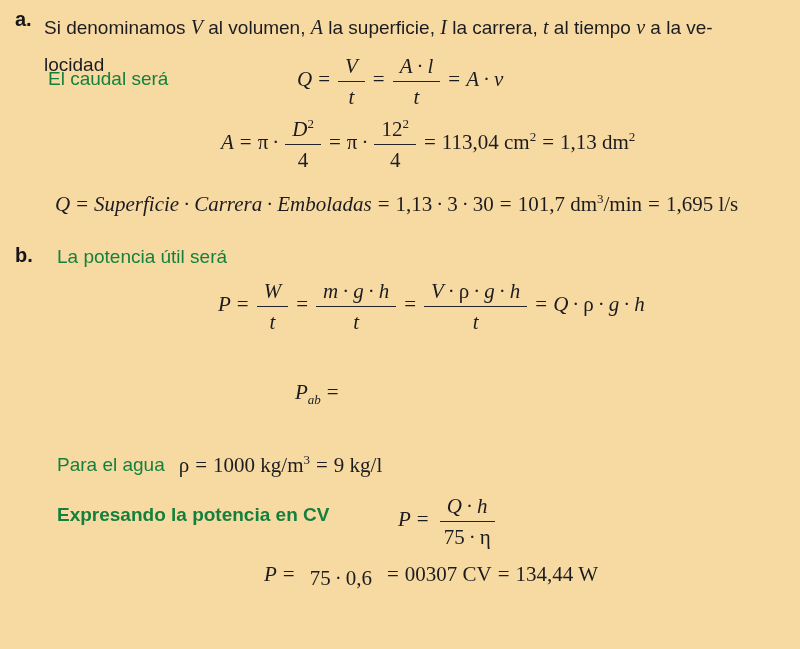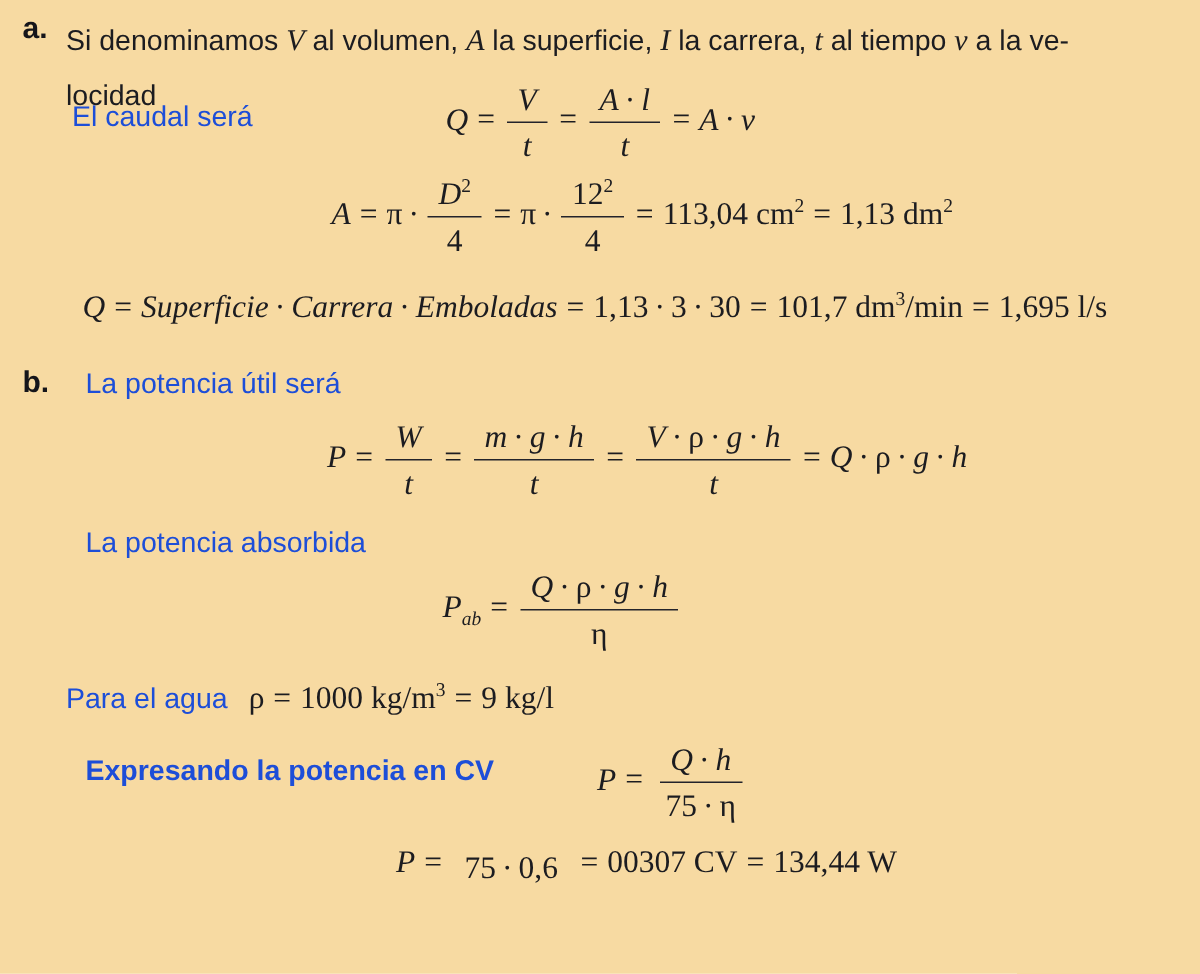--- a/index.html
+++ b/index.html
@@ -10,21 +10,21 @@
     color:#1C1C20;
     overflow:hidden;
     font-family:"Liberation Serif", serif;
   }
   
   .sans {
     position:absolute;
     font-family:"Liberation Sans", sans-serif;
     font-size:19px;
     line-height:26px;
-    color:#1d4ed8;
+    color:#15803d;
     white-space:nowrap;
   }
   .marker {
     position:absolute;
     font-family:"Liberation Sans", sans-serif;
     font-weight:bold;
     font-size:20px;
     color:#15151A;
   }
   .intro {
@@ -101,28 +101,24 @@
         <span class="num"><span class="mvar">W</span></span>
         <span class="den"><span class="mvar">t</span></span>
       </span><span class="mop">=</span><span class="frac">
         <span class="num"><span class="mvar">m</span><span class="mdot">·</span><span class="mvar">g</span><span class="mdot">·</span><span class="mvar">h</span></span>
         <span class="den"><span class="mvar">t</span></span>
       </span><span class="mop">=</span><span class="frac">
         <span class="num"><span class="mvar">V</span><span class="mdot">·</span><span class="mnum">ρ</span><span class="mdot">·</span><span class="mvar">g</span><span class="mdot">·</span><span class="mvar">h</span></span>
         <span class="den"><span class="mvar">t</span></span>
       </span><span class="mop">=</span><span class="mvar">Q</span><span class="mdot">·</span><span class="mnum">ρ</span><span class="mdot">·</span><span class="mvar">g</span><span class="mdot">·</span><span class="mvar">h</span></div>
 
-  <div class="sans" style="left:57px; top:350px;">La potencia absorbida</div>
 
-  <div class="formula" style="left:295px; top:379px;"><span class="mvar">P</span><sub>ab</sub><span class="mop">=</span><span class="frac">
-        <span class="num"><span class="mvar">Q</span><span class="mdot">·</span><span class="mnum">ρ</span><span class="mdot">·</span><span class="mvar">g</span><span class="mdot">·</span><span class="mvar">h</span></span>
-        <span class="den"><span class="mnum">η</span></span>
-      </span></div>
+  <div class="formula" style="left:295px; top:379px;"><span class="mvar">P</span><sub>ab</sub><span class="mop">=</span></div>
 
-  <div class="inline-row" style="position:absolute; left:44px; top:452px;">
+  <div class="inline-row" style="position:absolute; left:57px; top:452px;align-items:flex-end;">
     <span class="sans" style="position:static;">Para el agua</span>
     <span class="formula"><span class="mnum">ρ</span><span class="mop">=</span><span class="mnum">1000 kg/m</span><sup>3</sup><span class="mop">=</span><span class="mnum">9 kg/l</span></span>
   </div>
 
   <div class="sans" style="left:57px; top:502px;font-weight:bold;">Expresando la potencia en CV</div>
 
   <div class="formula" style="left:398px; top:494px;"><span class="mvar">P</span><span class="mop">=</span><span class="frac">
         <span class="num"><span class="mvar">Q</span><span class="mdot">·</span><span class="mvar">h</span></span>
         <span class="den"><span class="mnum">75</span><span class="mdot">·</span><span class="mnum">η</span></span>
       </span></div>

